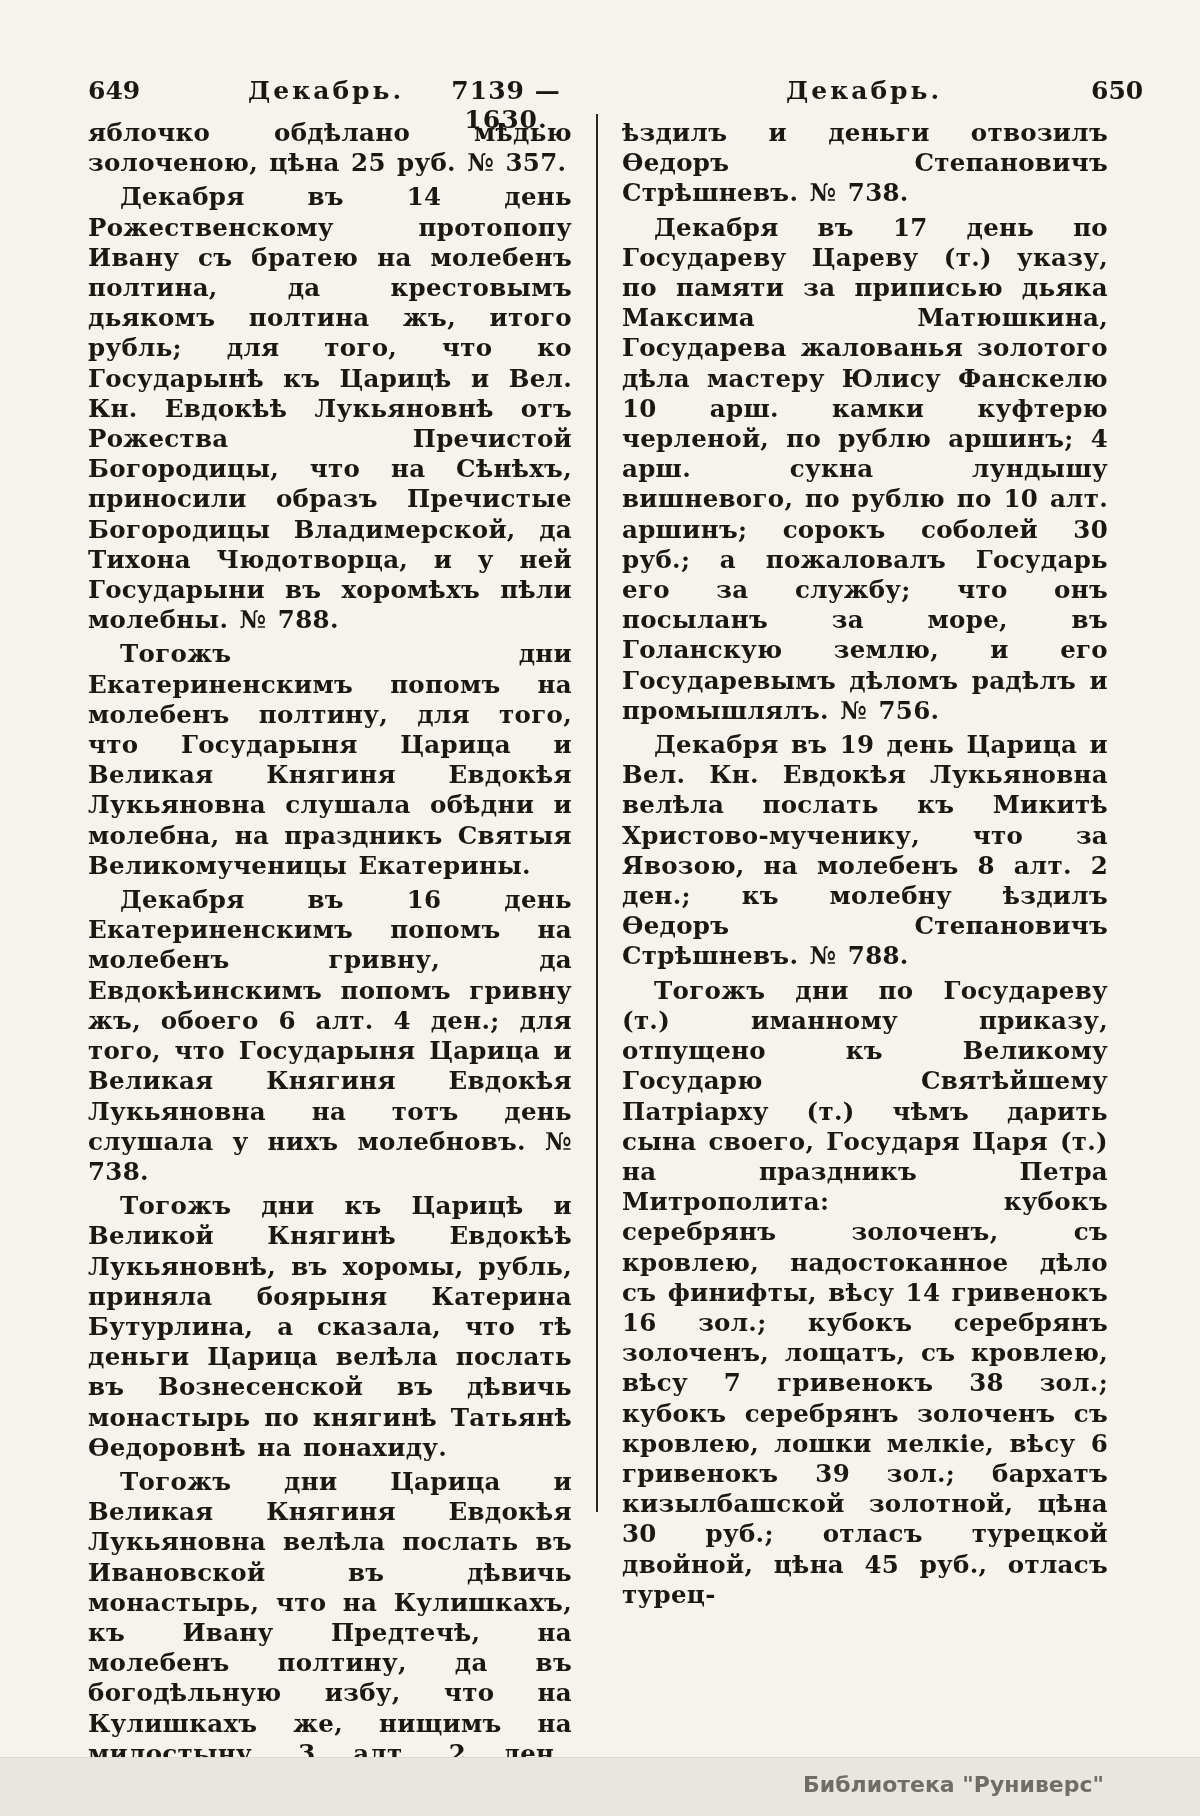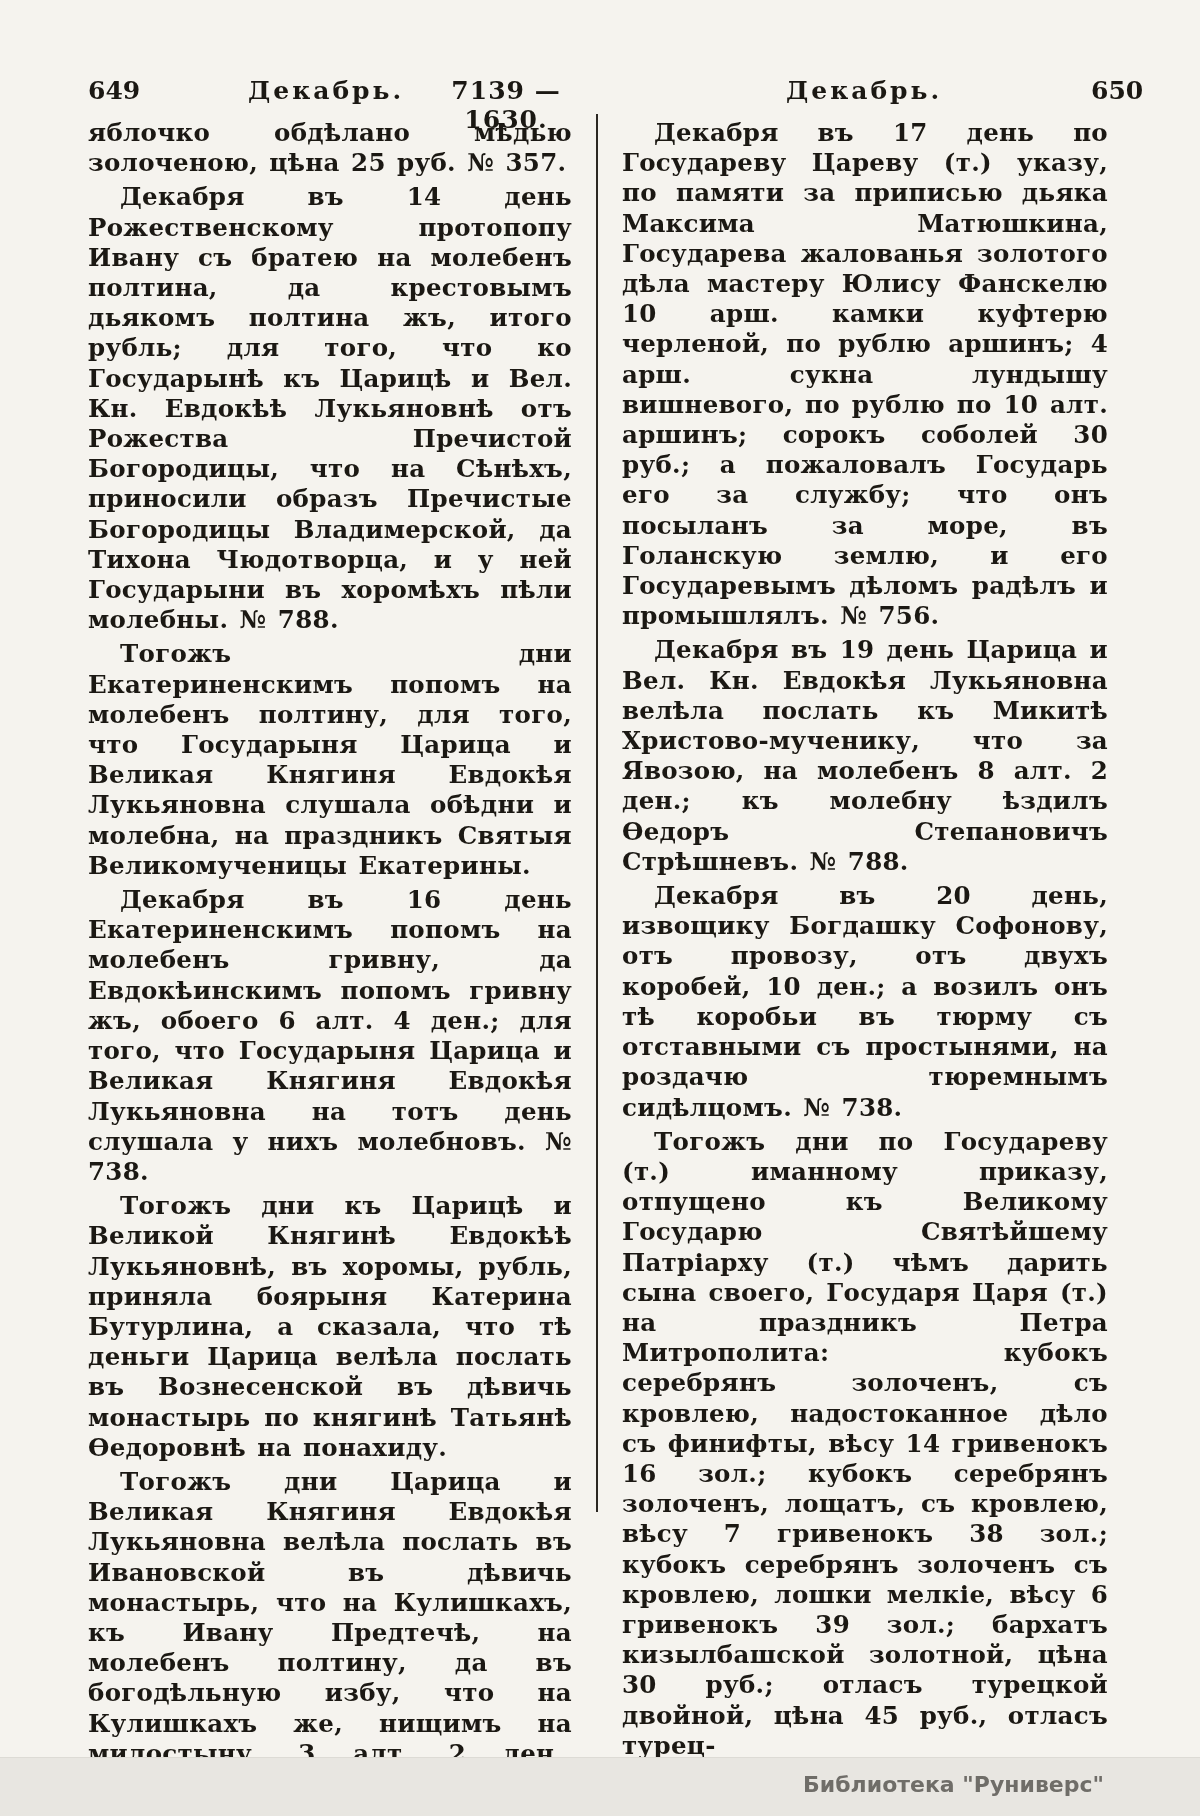--- a/index.html
+++ b/index.html
@@ -95,23 +95,23 @@
   <div class="col col-left">
     <p class="cont">яблочко обдѣлано мѣдью золоченою, цѣна 25 руб. № 357.</p>
     <p>Декабря въ 14 день Рожественскому протопопу Ивану съ братею на молебенъ полтина, да крестовымъ дьякомъ полтина жъ, итого рубль; для того, что ко Государынѣ къ Царицѣ и Вел. Кн. Евдокѣѣ Лукьяновнѣ отъ Рожества Пречистой Богородицы, что на Сѣнѣхъ, приносили образъ Пречистые Богородицы Владимерской, да Тихона Чюдотворца, и у ней Государыни въ хоромѣхъ пѣли молебны. № 788.</p>
     <p>Тогожъ дни Екатериненскимъ попомъ на молебенъ полтину, для того, что Государыня Царица и Великая Княгиня Евдокѣя Лукьяновна слушала обѣдни и молебна, на праздникъ Святыя Великомученицы Екатерины.</p>
     <p>Декабря въ 16 день Екатериненскимъ попомъ на молебенъ гривну, да Евдокѣинскимъ попомъ гривну жъ, обоего 6 алт. 4 ден.; для того, что Государыня Царица и Великая Княгиня Евдокѣя Лукьяновна на тотъ день слушала у нихъ молебновъ. № 738.</p>
     <p>Тогожъ дни къ Царицѣ и Великой Княгинѣ Евдокѣѣ Лукьяновнѣ, въ хоромы, рубль, приняла боярыня Катерина Бутурлина, а сказала, что тѣ деньги Царица велѣла послать въ Вознесенской въ дѣвичь монастырь по княгинѣ Татьянѣ Ѳедоровнѣ на понахиду.</p>
     <p>Тогожъ дни Царица и Великая Княгиня Евдокѣя Лукьяновна велѣла послать въ Ивановской въ дѣвичь монастырь, что на Кулишкахъ, къ Ивану Предтечѣ, на молебенъ полтину, да въ богодѣльную избу, что на Кулишкахъ же, нищимъ на милостыну, 3 алт. 2 ден., обоего на молебенъ и на милостину 20 алтынъ; къ молебну</p>
   </div>
 
   <div class="col col-right">
+    <p class="cont">ѣздилъ и деньги отвозилъ Ѳедоръ Степановичъ Стрѣшневъ. № 738.</p>
     <p>Декабря въ 17 день по Государеву Цареву (т.) указу, по памяти за приписью дьяка Максима Матюшкина, Государева жалованья золотого дѣла мастеру Юлису Фанскелю 10 арш. камки куфтерю черленой, по рублю аршинъ; 4 арш. сукна лундышу вишневого, по рублю по 10 алт. аршинъ; сорокъ соболей 30 руб.; а пожаловалъ Государь его за службу; что онъ посыланъ за море, въ Голанскую землю, и его Государевымъ дѣломъ радѣлъ и промышлялъ. № 756.</p>
     <p>Декабря въ 19 день Царица и Вел. Кн. Евдокѣя Лукьяновна велѣла послать къ Микитѣ Христово-мученику, что за Явозою, на молебенъ 8 алт. 2 ден.; къ молебну ѣздилъ Ѳедоръ Степановичъ Стрѣшневъ. № 788.</p>
-    <p>Декабря въ 20 день, извощику Богдашку Софонову, отъ провозу, отъ двухъ коробей, 10 ден.; а возилъ онъ тѣ коробьи въ тюрму съ отставными съ простынями, на роздачю тюремнымъ сидѣлцомъ. № 738.</p>
     <p>Тогожъ дни по Государеву (т.) иманному приказу, отпущено къ Великому Государю Святѣйшему Патріарху (т.) чѣмъ дарить сына своего, Государя Царя (т.) на праздникъ Петра Митрополита: кубокъ серебрянъ золоченъ, съ кровлею, надостоканное дѣло съ финифты, вѣсу 14 гривенокъ 16 зол.; кубокъ серебрянъ золоченъ, лощатъ, съ кровлею, вѣсу 7 гривенокъ 38 зол.; кубокъ серебрянъ золоченъ съ кровлею, лошки мелкіе, вѣсу 6 гривенокъ 39 зол.; бархатъ кизылбашской золотной, цѣна 30 руб.; отласъ турецкой двойной, цѣна 45 руб., отласъ турец-</p>
   </div>
 
   <div class="footer">
     <span class="watermark">Библиотека "Руниверс"</span>
   </div>
 
 </div>
 
 </body></html>

